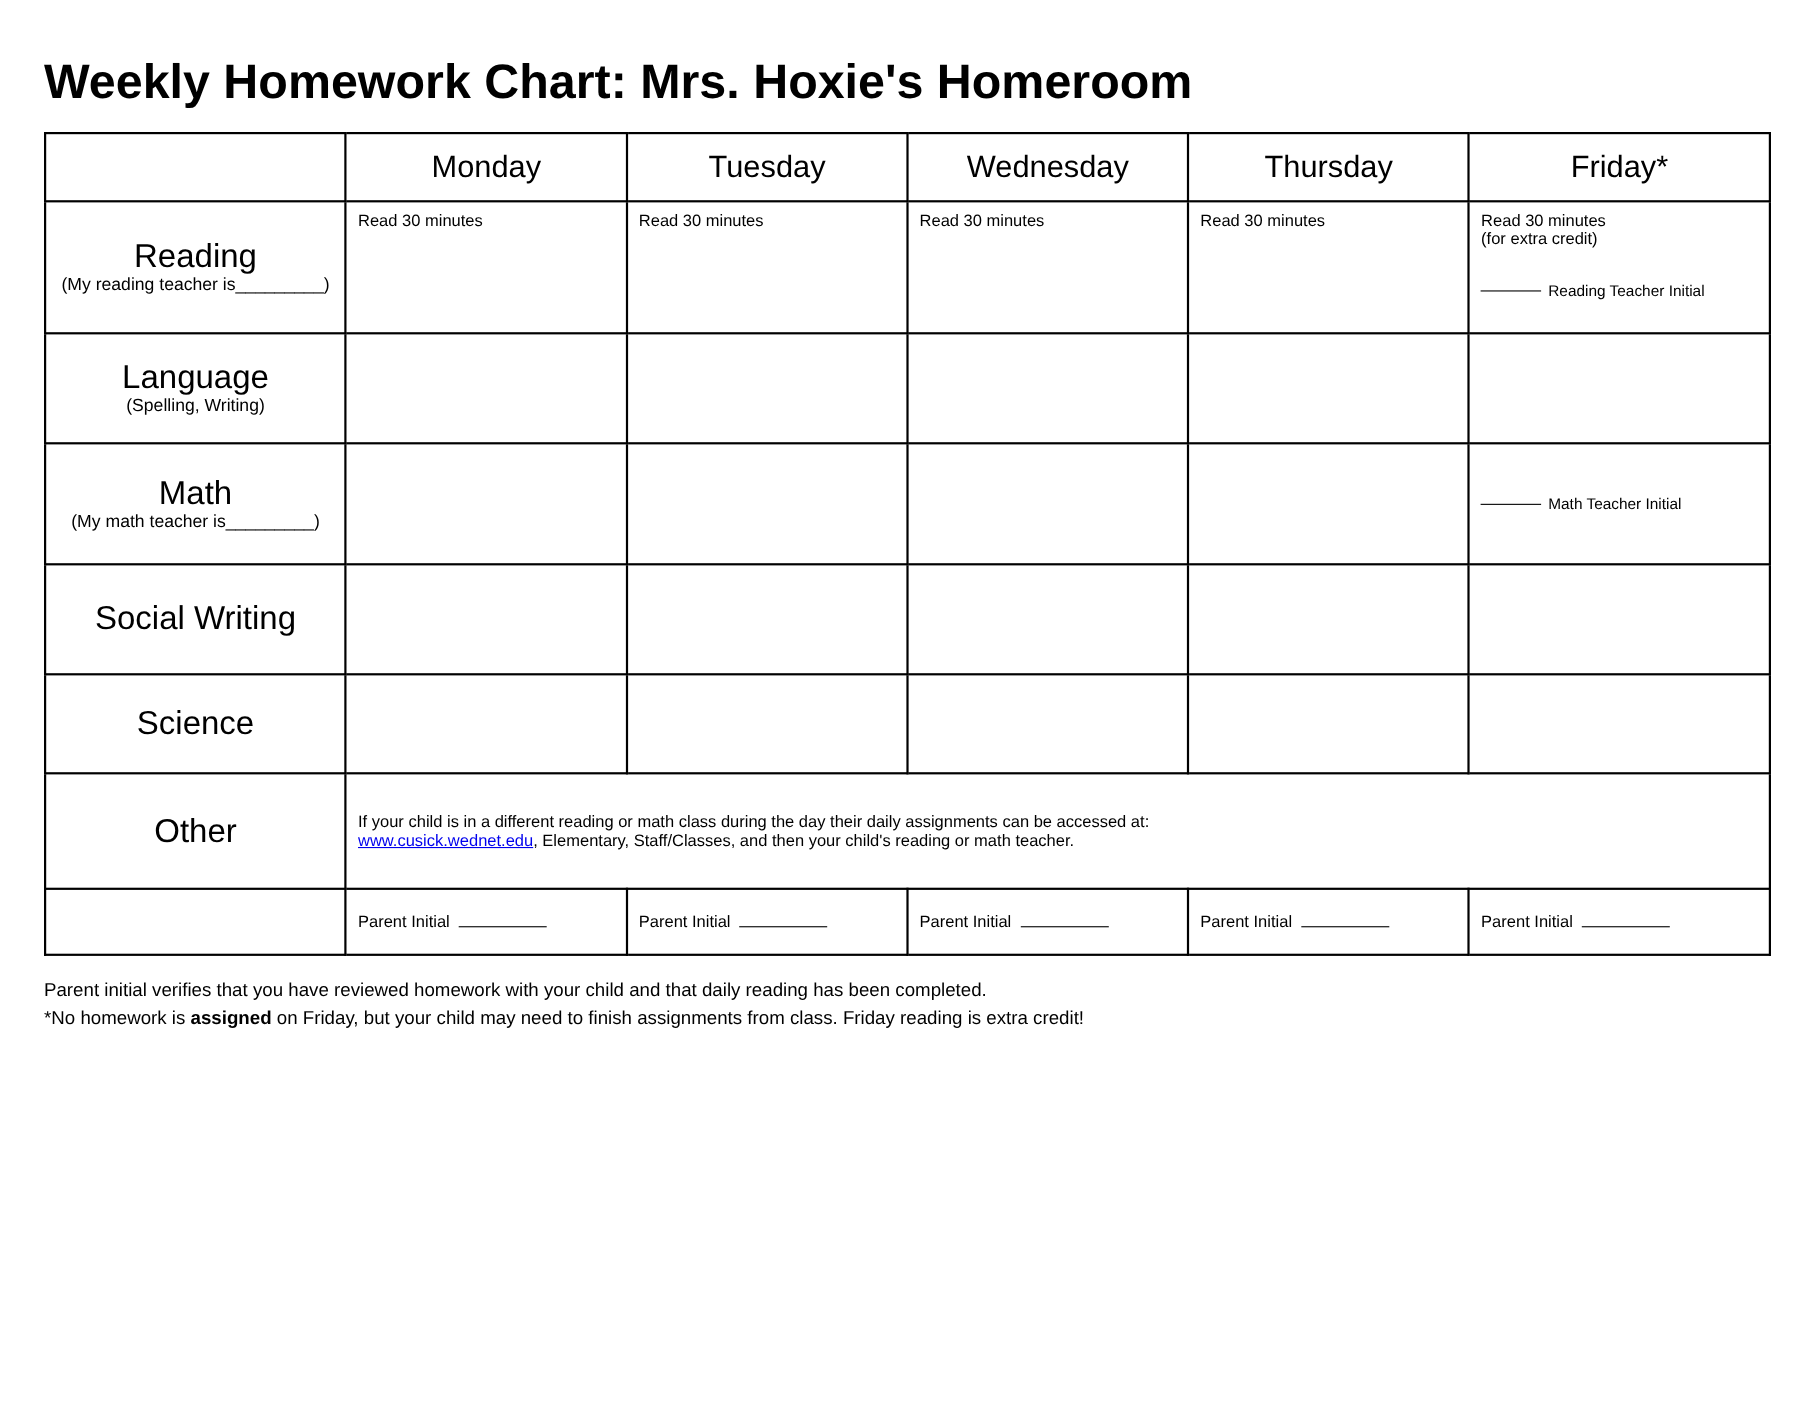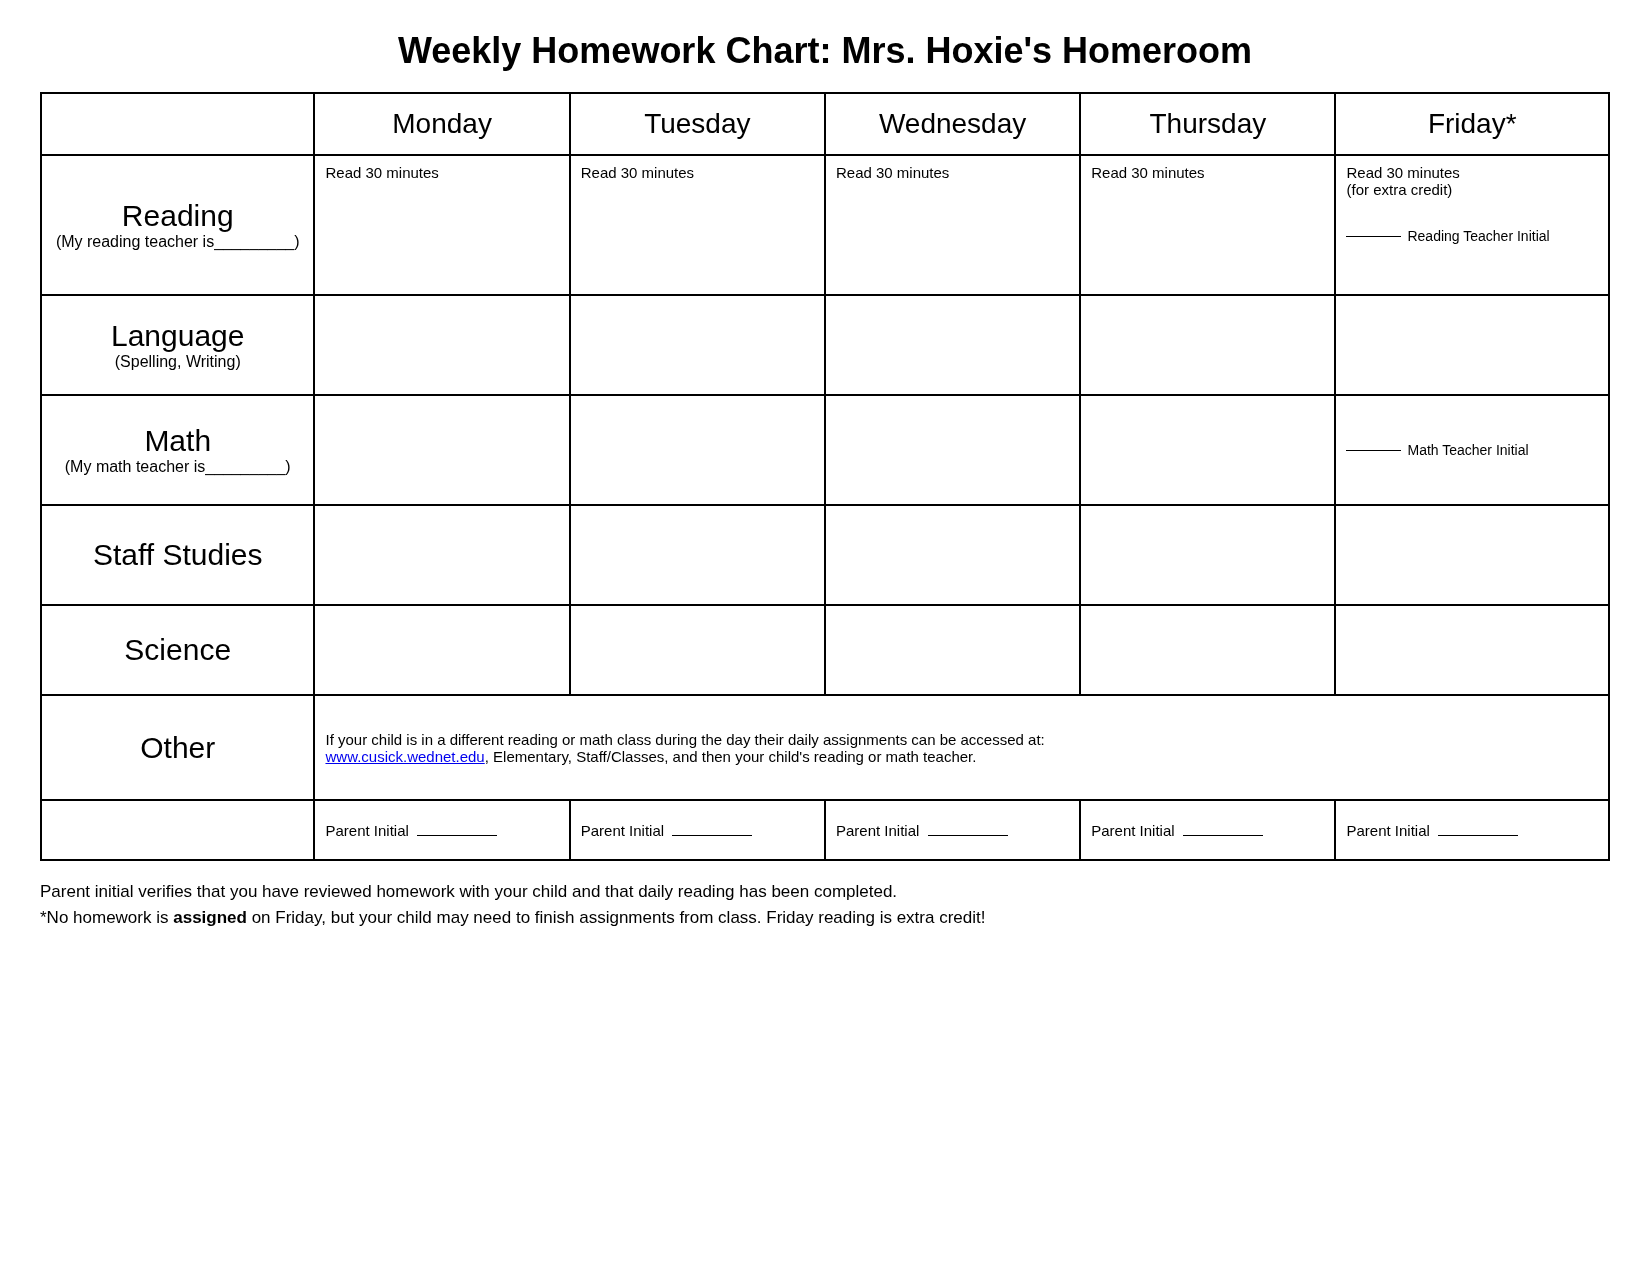--- a/index.html
+++ b/index.html
@@ -4,25 +4,25 @@
   <style>
     * { box-sizing: border-box; margin: 0; padding: 0; }
     body {
       background: #fff;
       font-family: 'Comic Sans MS', 'Chalkboard SE', cursive, sans-serif;
       padding: 30px 40px;
       width: 1650px;
       min-height: 1275px;
     }
     .page-title {
-      text-align: center;
-      font-size: 36px;
+      font-size: 44px;
       font-weight: bold;
       margin-bottom: 20px;
       font-family: 'Comic Sans MS', cursive, sans-serif;
+      margin-top: 20px;
     }
     table {
       width: 100%;
       border-collapse: collapse;
       border: 2px solid #000;
       table-layout: fixed;
     }
     th, td {
       border: 2px solid #000;
       vertical-align: top;
@@ -113,21 +113,21 @@
       text-align: left;
     }
     .parent-initial-blank {
       display: inline-block;
       width: 80px;
       border-bottom: 1px solid #000;
       margin-left: 4px;
     }
 
     
-    .row-reading td, .row-reading th { height: 140px; }
+    .row-reading td, .row-reading th { height: 120px; }
     .row-language td { height: 100px; }
     .row-math td { height: 110px; }
     .row-social td { height: 100px; }
     .row-science td { height: 90px; }
     .row-other td { height: 105px; }
     .row-parent td { height: 60px; }
 
     
     .footer-note {
       margin-top: 18px;
@@ -209,21 +209,21 @@
       <td class="friday-cell">
         <div class="teacher-initial-line" style="margin-top:38px;">
           <span class="underline-blank"></span>
           <span>Math Teacher Initial</span>
         </div>
       </td>
     </tr>
 
     <tr class="row-social">
       <td class="subject-cell">
-        <span class="subject-main">Staff Studies</span>
+        <span class="subject-main">Social Writing</span>
       </td>
       <td class="content-cell"></td>
       <td class="content-cell"></td>
       <td class="content-cell"></td>
       <td class="content-cell"></td>
       <td class="friday-cell"></td>
     </tr>
 
     <tr class="row-science">
       <td class="subject-cell">

